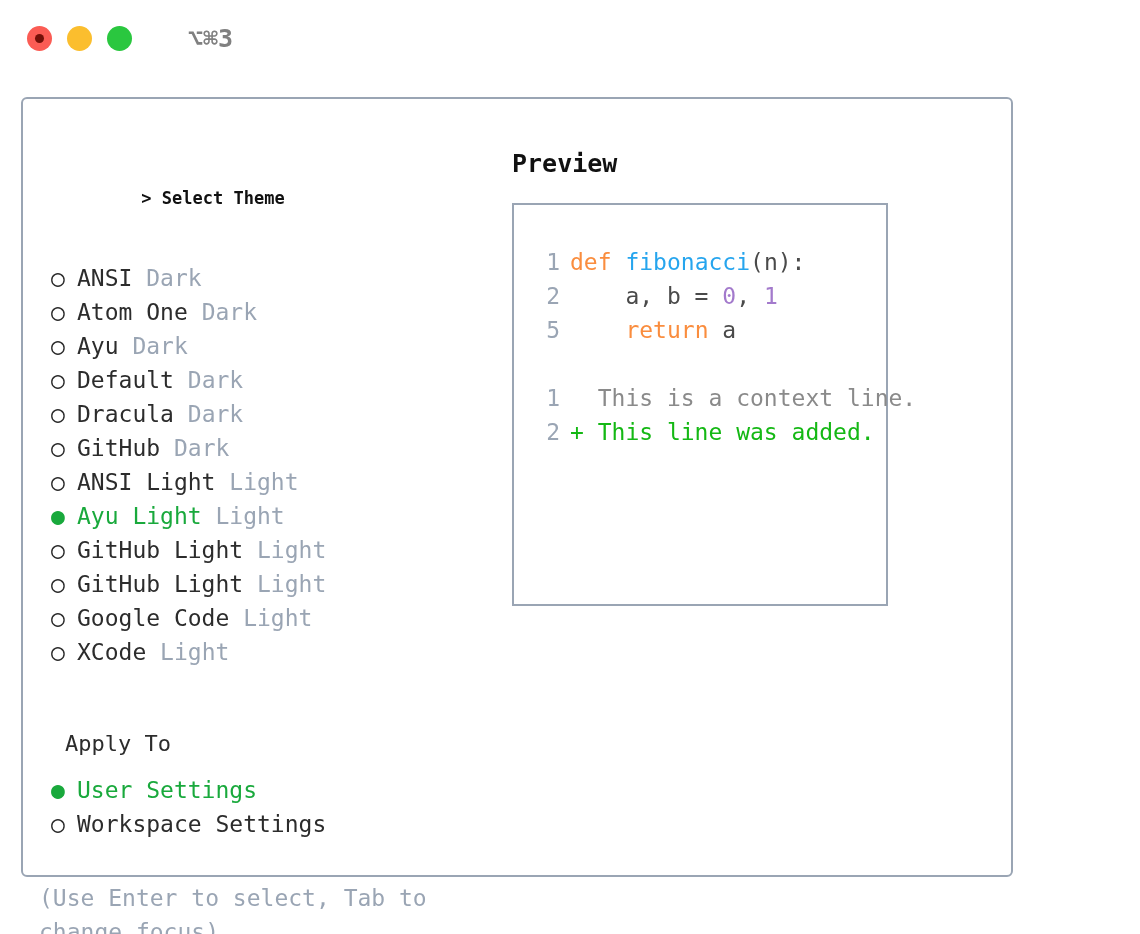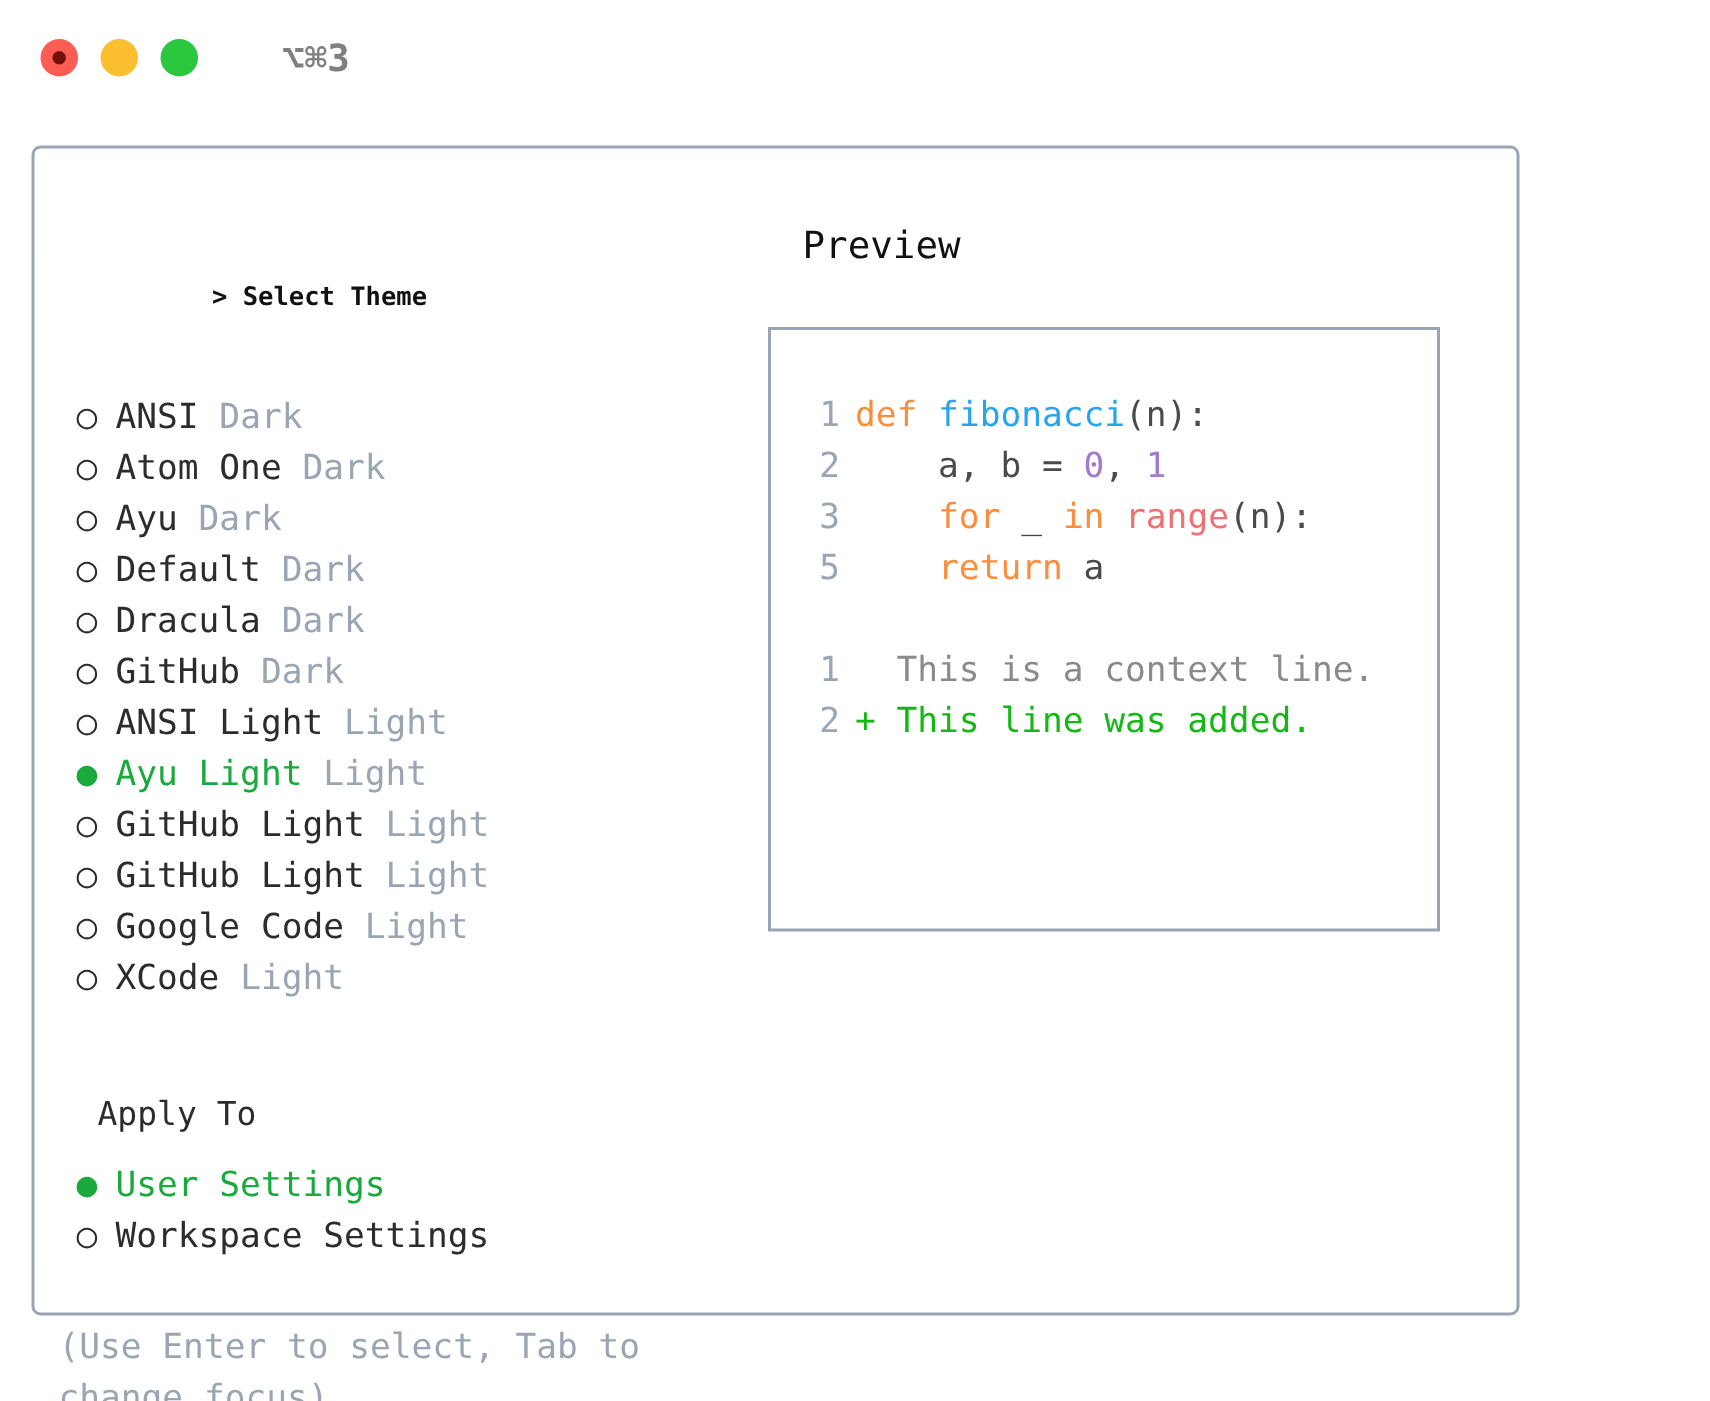--- a/index.html
+++ b/index.html
@@ -151,30 +151,29 @@
     font-size: 23px;
     line-height: 34px;
     color: #9aa5b4;
     width: 400px;
     white-space: normal;
   }
 
   
   .preview-title {
     font-size: 25px;
-    font-weight: normal;
+    font-weight: bold;
     color: #111111;
     line-height: 34px;
     white-space: pre;
-    margin-left: 23px;
   }
 
   .preview-box {
-    margin-top: 37px;
-    width: 448px;
+    margin-top: 22px;
+    width: 376px;
     height: 403px;
     border: 2px solid #9aa5b4;
     box-sizing: border-box;
     background: #ffffff;
     padding: 40px 0 0 0;
   }
 
   .code-line {
     font-size: 23px;
     line-height: 34px;
@@ -249,21 +248,20 @@
         <div class="hint">(Use Enter to select, Tab to change focus)</div>
       </div>
 
       <div class="col-right">
         <div class="preview-title">Preview</div>
 
         <div class="preview-box">
           <div id="code-block">
               <div class="code-line"><span class="lno">1</span><span class="tk-kw">def</span><span class="tk-pl"> </span><span class="tk-fn">fibonacci</span><span class="tk-pl">(n):</span></div>
               <div class="code-line"><span class="lno">2</span><span class="tk-pl">    a, b = </span><span class="tk-num">0</span><span class="tk-pl">, </span><span class="tk-num">1</span></div>
-              <div class="code-line"><span class="lno">3</span><span class="tk-pl">    </span><span class="tk-kw">for</span><span class="tk-pl"> _ </span><span class="tk-kw">in</span><span class="tk-pl"> </span><span class="tk-bi">range</span><span class="tk-pl">(n):</span></div>
               <div class="code-line"><span class="lno">5</span><span class="tk-pl">    </span><span class="tk-kw">return</span><span class="tk-pl"> a</span></div>
             </div>
           <div class="blank-line"></div>
           <div id="diff-block">
               <div class="code-line"><span class="lno">1</span><span class="diff-ctx">  This is a context line.</span></div>
               <div class="code-line"><span class="lno">2</span><span class="diff-add">+ This line was added.</span></div>
             </div>
         </div>
       </div>
 

